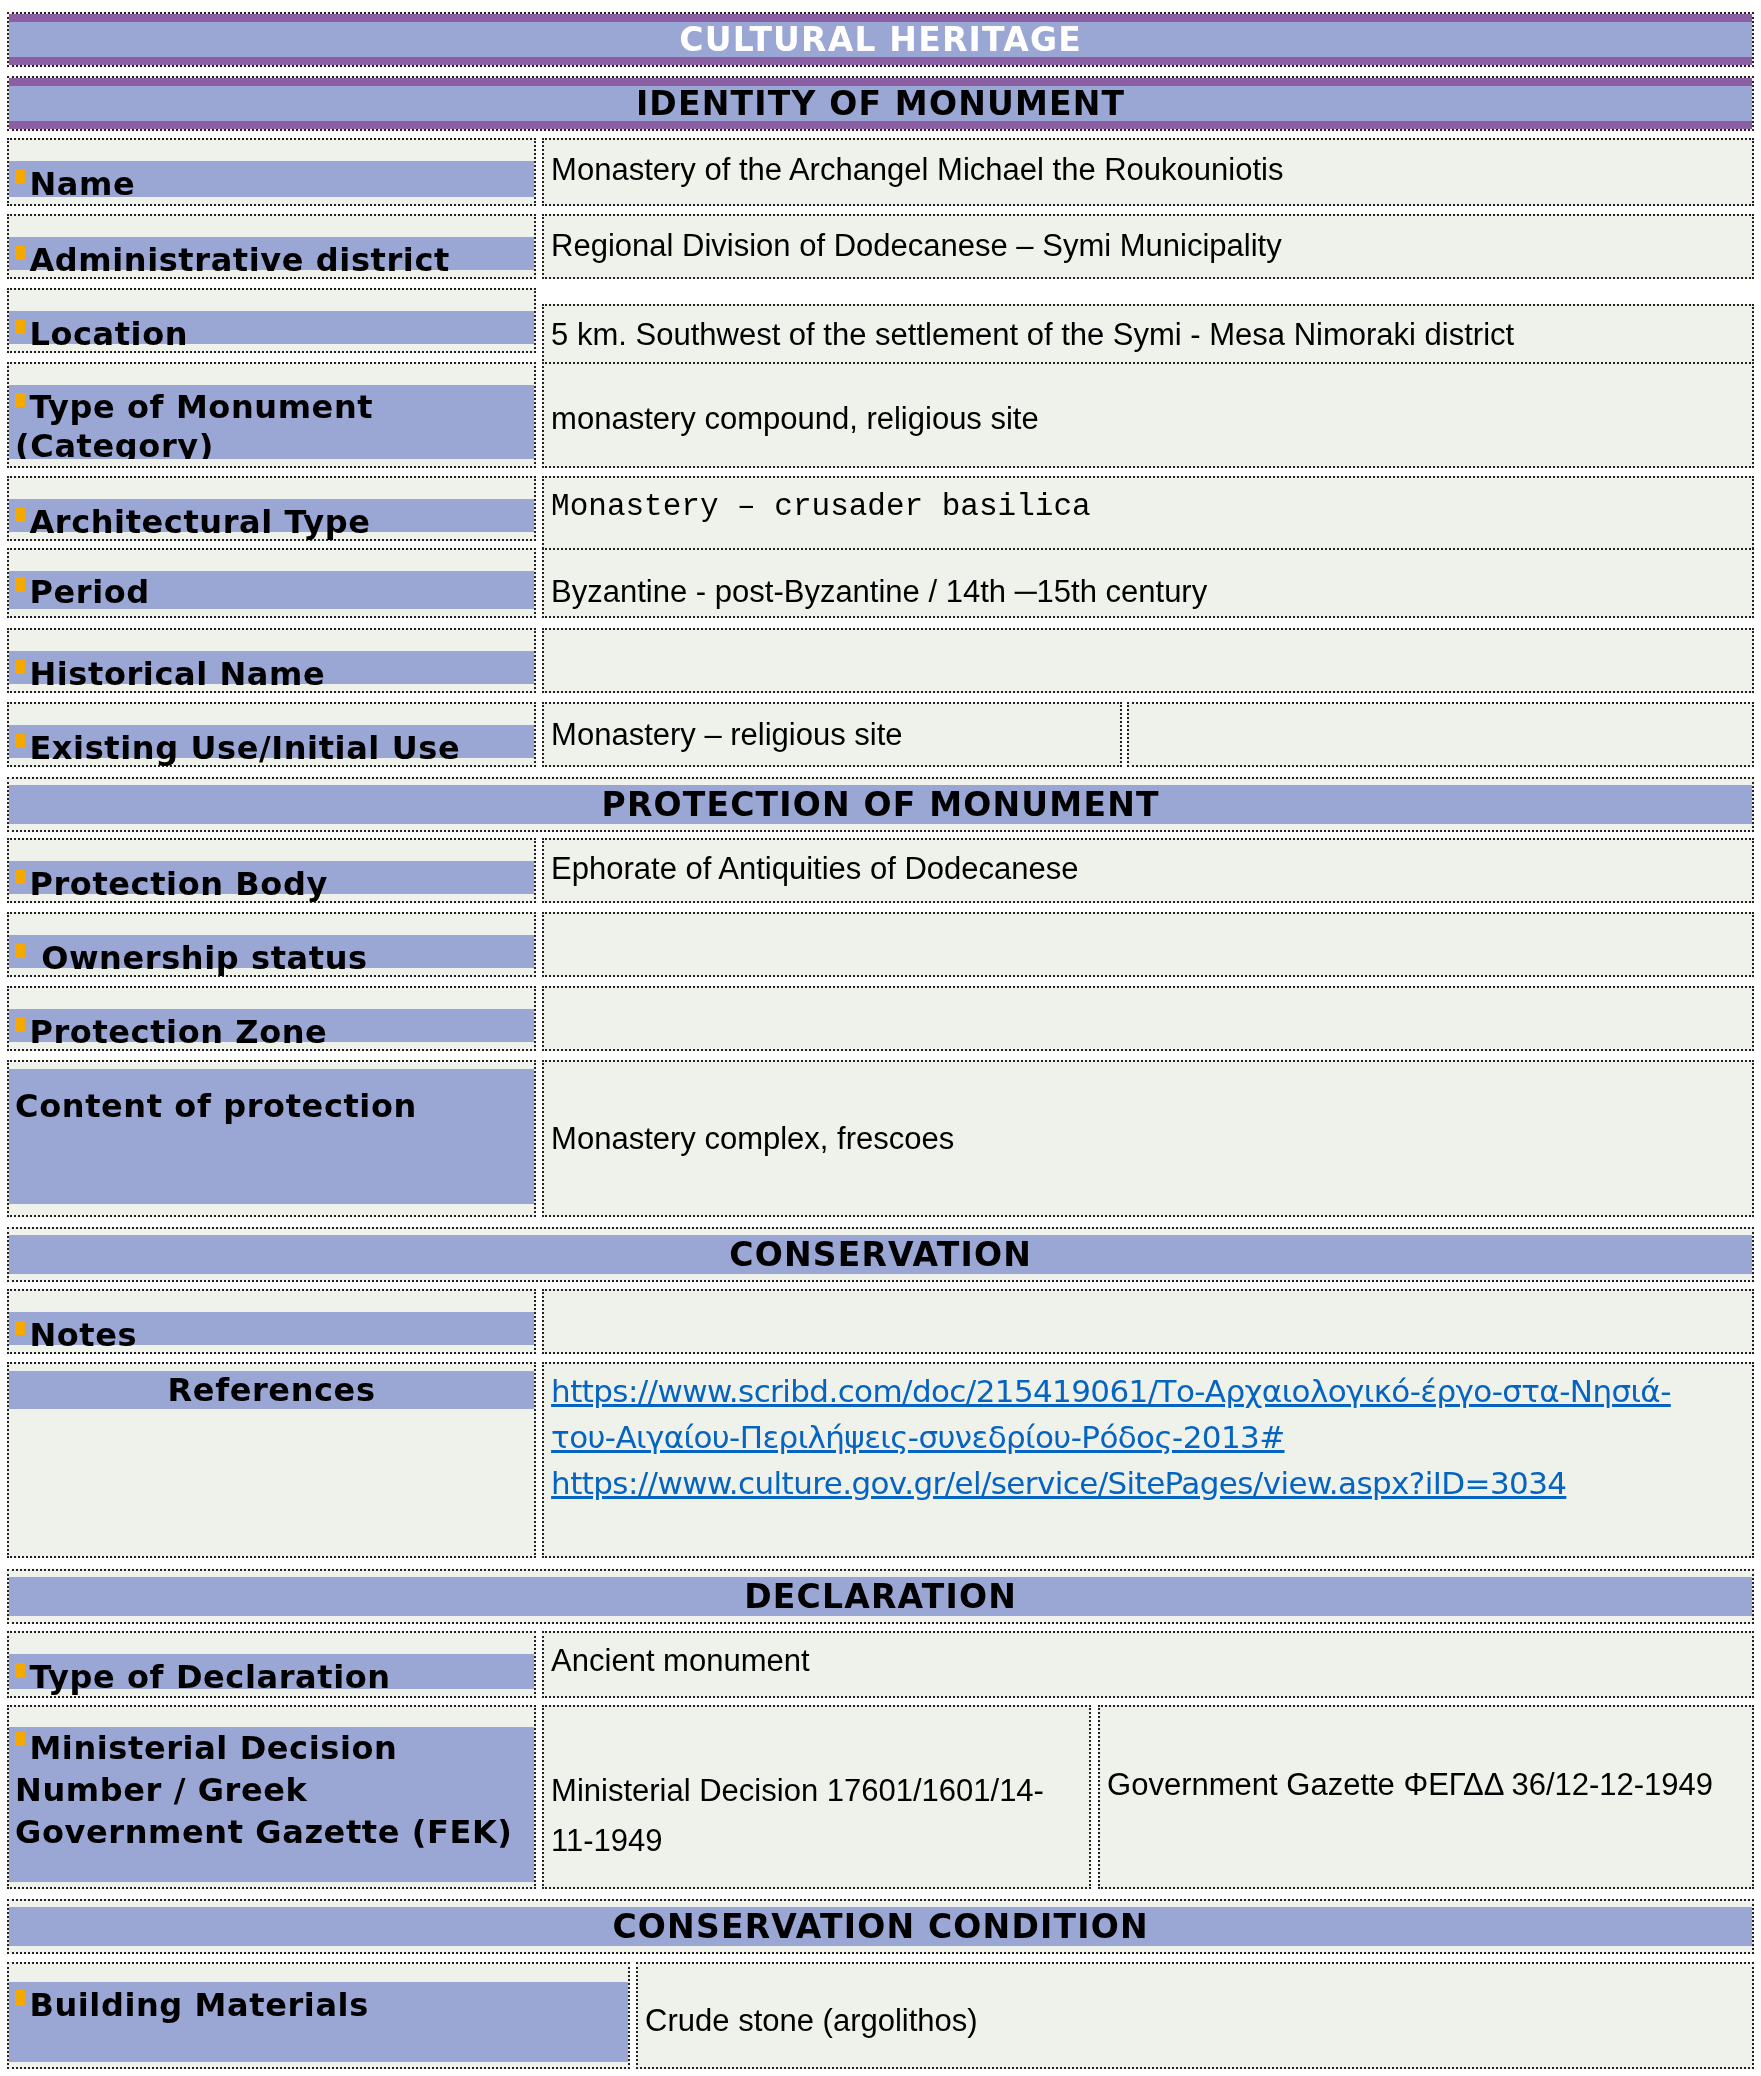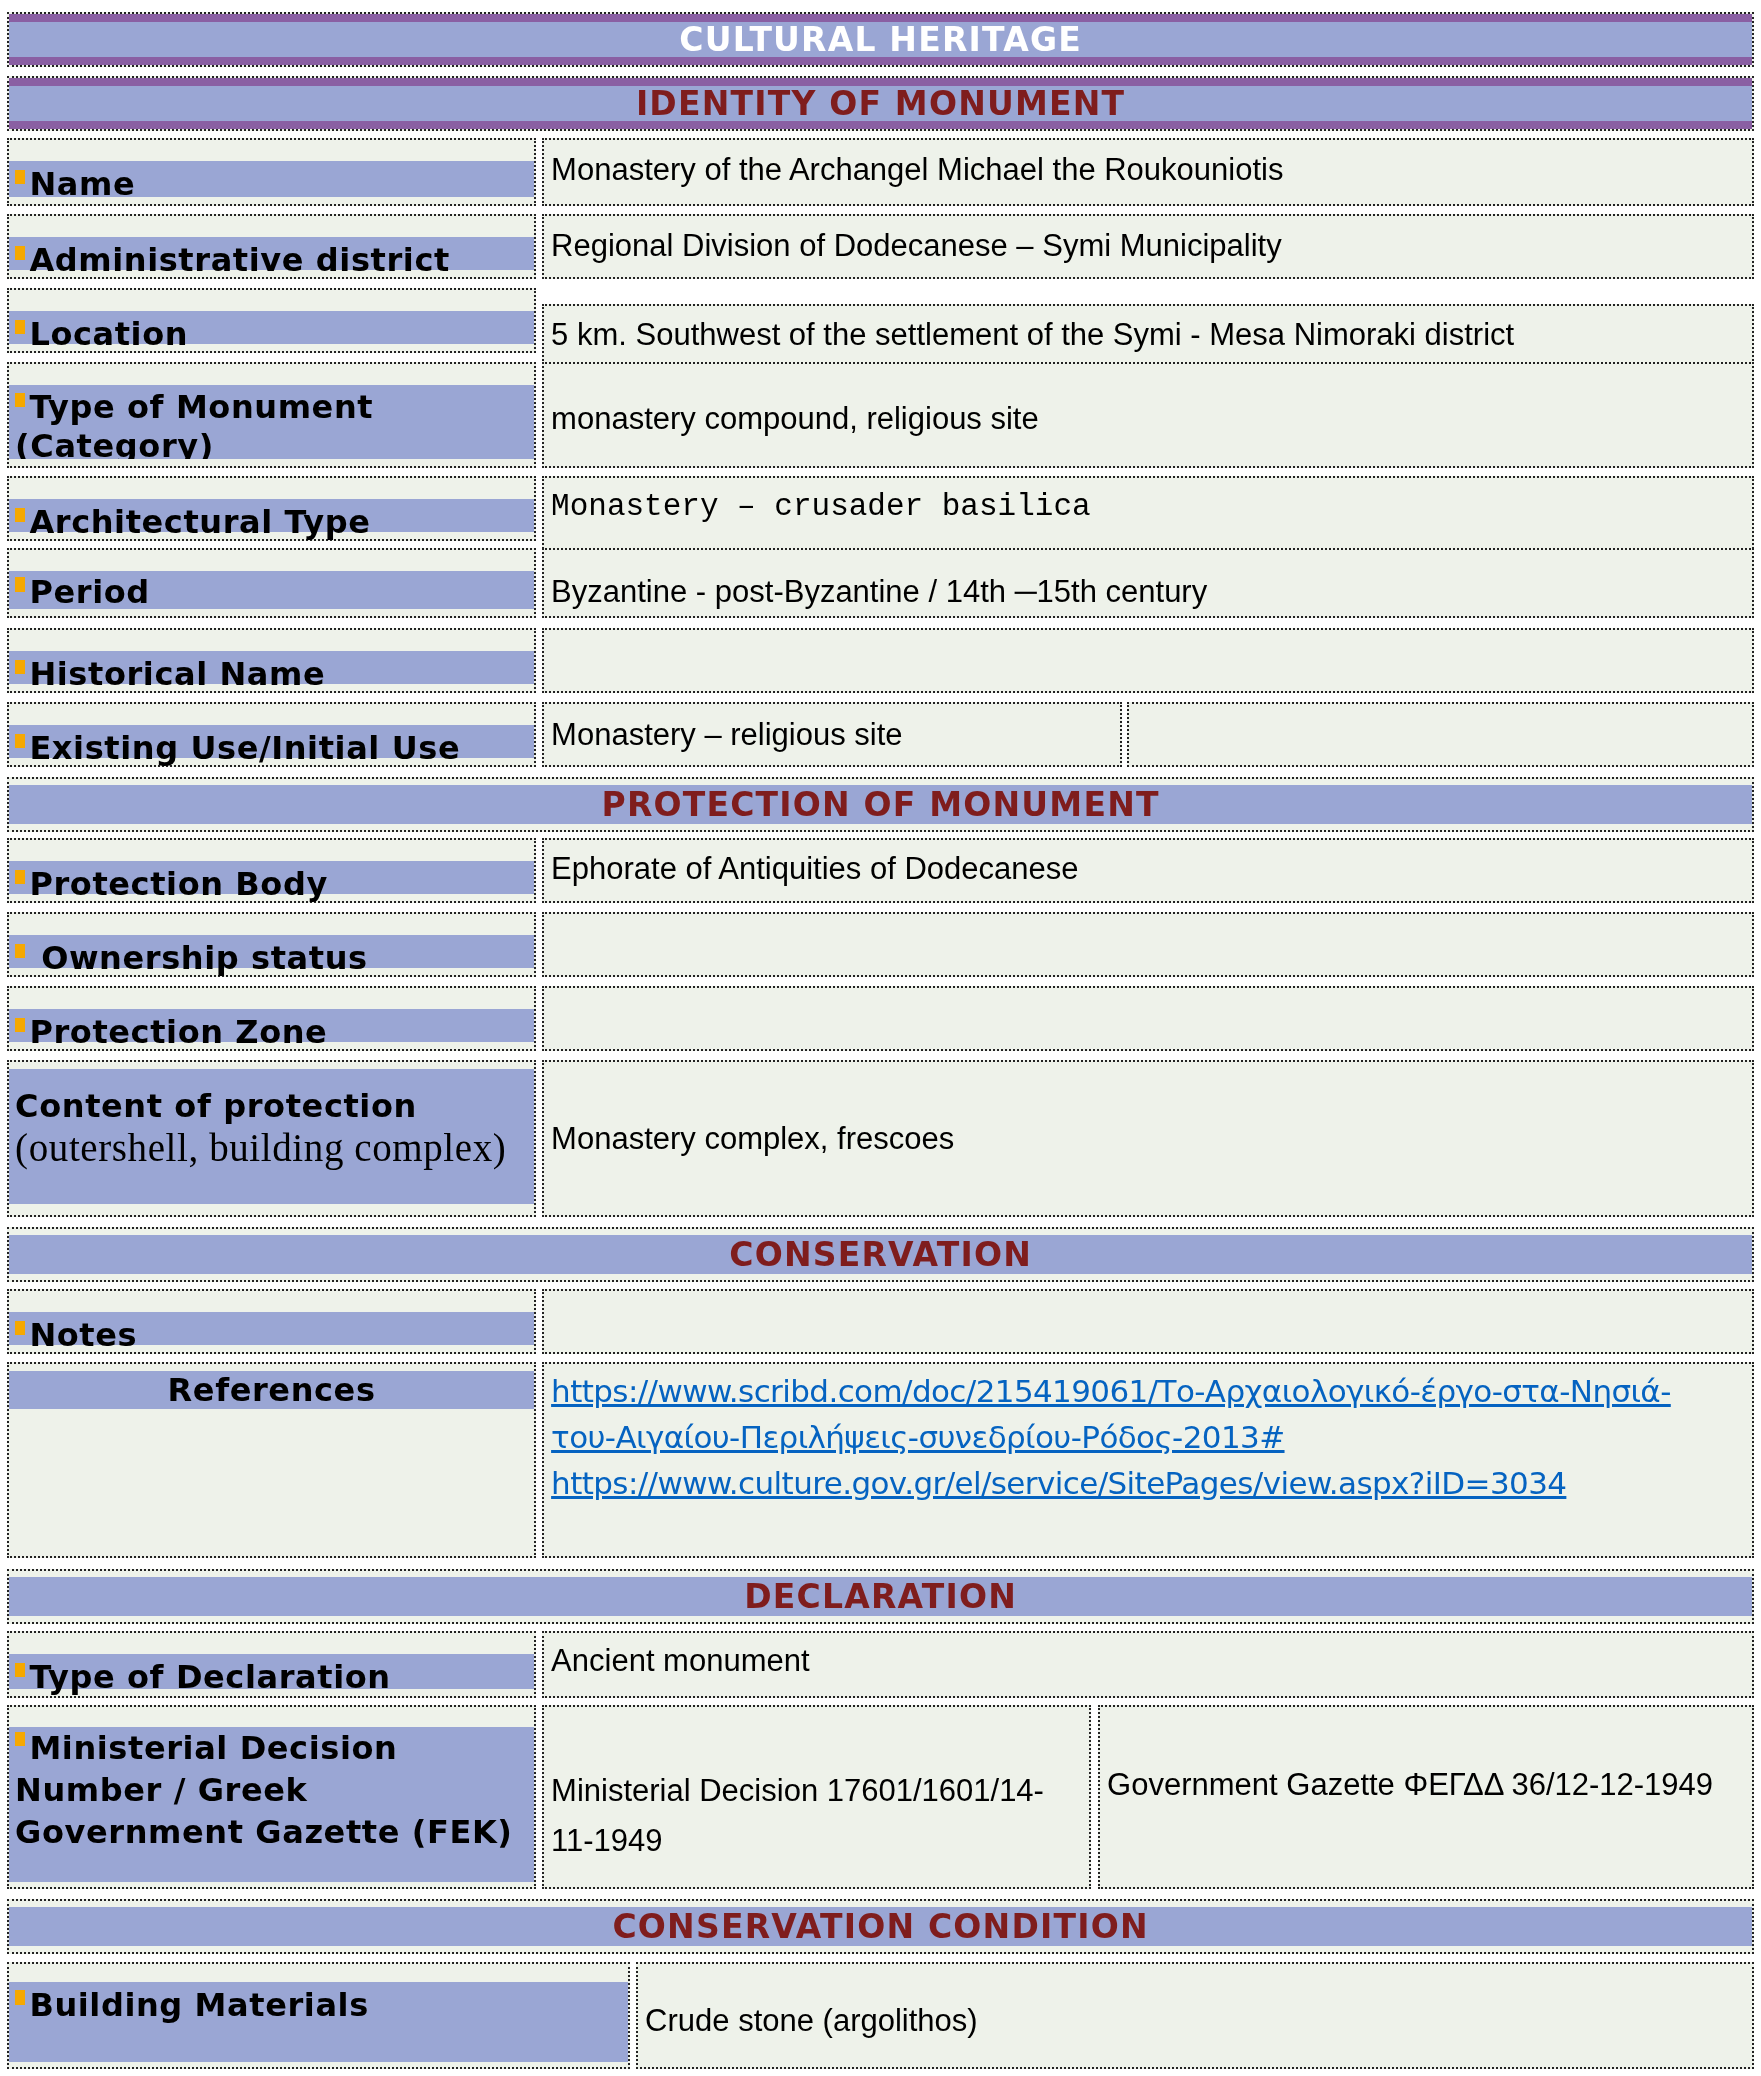--- a/index.html
+++ b/index.html
@@ -6,21 +6,21 @@
   body { width: 1762px; height: 2077px; position: relative; overflow: hidden; font-family: "DejaVu Sans", sans-serif; }
   .band {
     position: absolute; left: 7.1px; width: 1747px;
     border: 2.4px dotted #222; box-sizing: border-box;
     background: #eef2ea;
   }
   .band .fill {
     position: absolute; left: 0; right: 0; top: 6px; bottom: 6px;
     background: #9aa6d4;
     display: flex; align-items: center; justify-content: center;
-    font-weight: bold; font-size: 33px; letter-spacing: 1.2px; color: #7f1d1d;
+    font-weight: bold; font-size: 33px; letter-spacing: 1.2px; color: #000000;
   }
   .band.purple .fill { top: 0; bottom: 0; border-top: 8.3px solid #8a5fa3; border-bottom: 8.3px solid #8a5fa3; }
   .band.title .fill { color: #ffffff; }
   .cell {
     position: absolute; border: 2.4px dotted #222; box-sizing: border-box;
     background: #eef2ea;
   }
   .label .lfill {
     position: absolute; left: 0; right: 0; top: 21.4px; bottom: 7.1px;
     background: #9aa6d4;
@@ -130,21 +130,20 @@
 <div class="cell label" style="left:7.1px;top:986px;width:529px;height:65px;">
   <div class="lfill" style="padding-top:3.6px;"><span class="bullet"></span><span class="txt">Protection Zone</span></div>
 </div>
 <div class="cell value" style="left:542px;top:986px;width:1212px;height:65px;">
   <div class="vt" style="top:10.7px;"></div>
 </div>
 
 <div class="cell label" style="left:7.1px;top:1060px;width:529px;height:157px;">
   <div class="lfill" style="top:7.1px;bottom:11px;padding-top:18px;">
     <div>Content of protection</div>
-    <div class="serif">(outershell, building complex)</div>
   </div>
 </div>
 <div class="cell value" style="left:542px;top:1060px;width:1212px;height:157px;">
   <div class="vt" style="top:59px;">Monastery complex, frescoes</div>
 </div>
 
 <div class="band" style="top:1227px;height:55px;">
   <div class="fill">CONSERVATION</div>
 </div>
 

